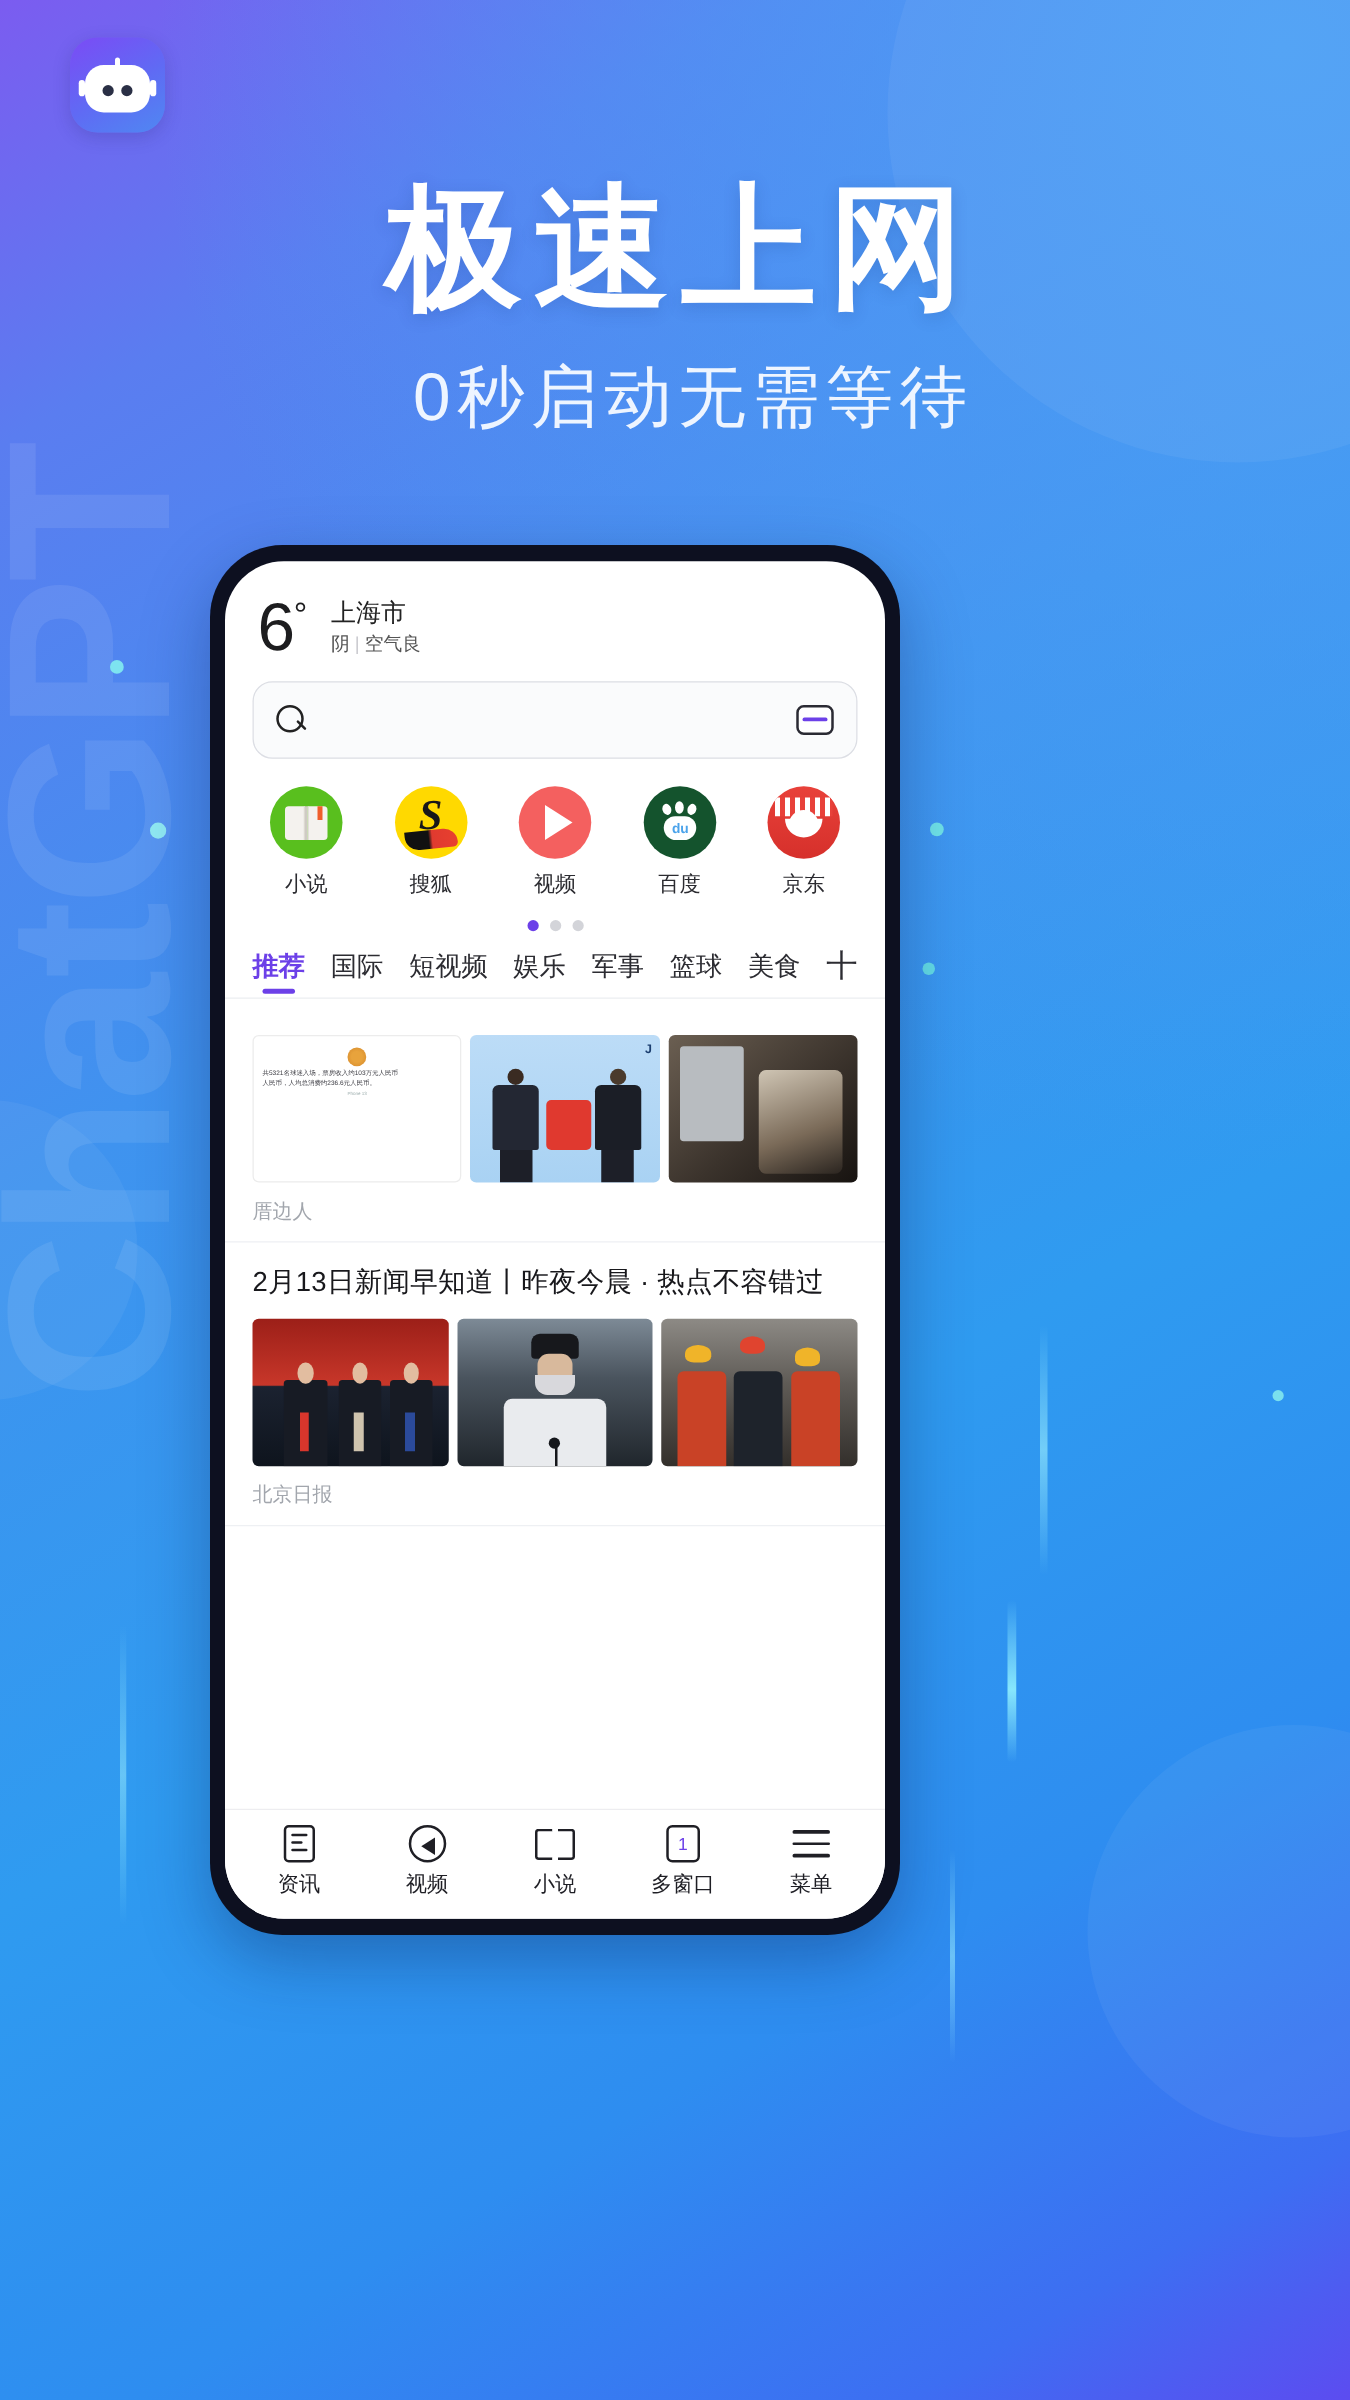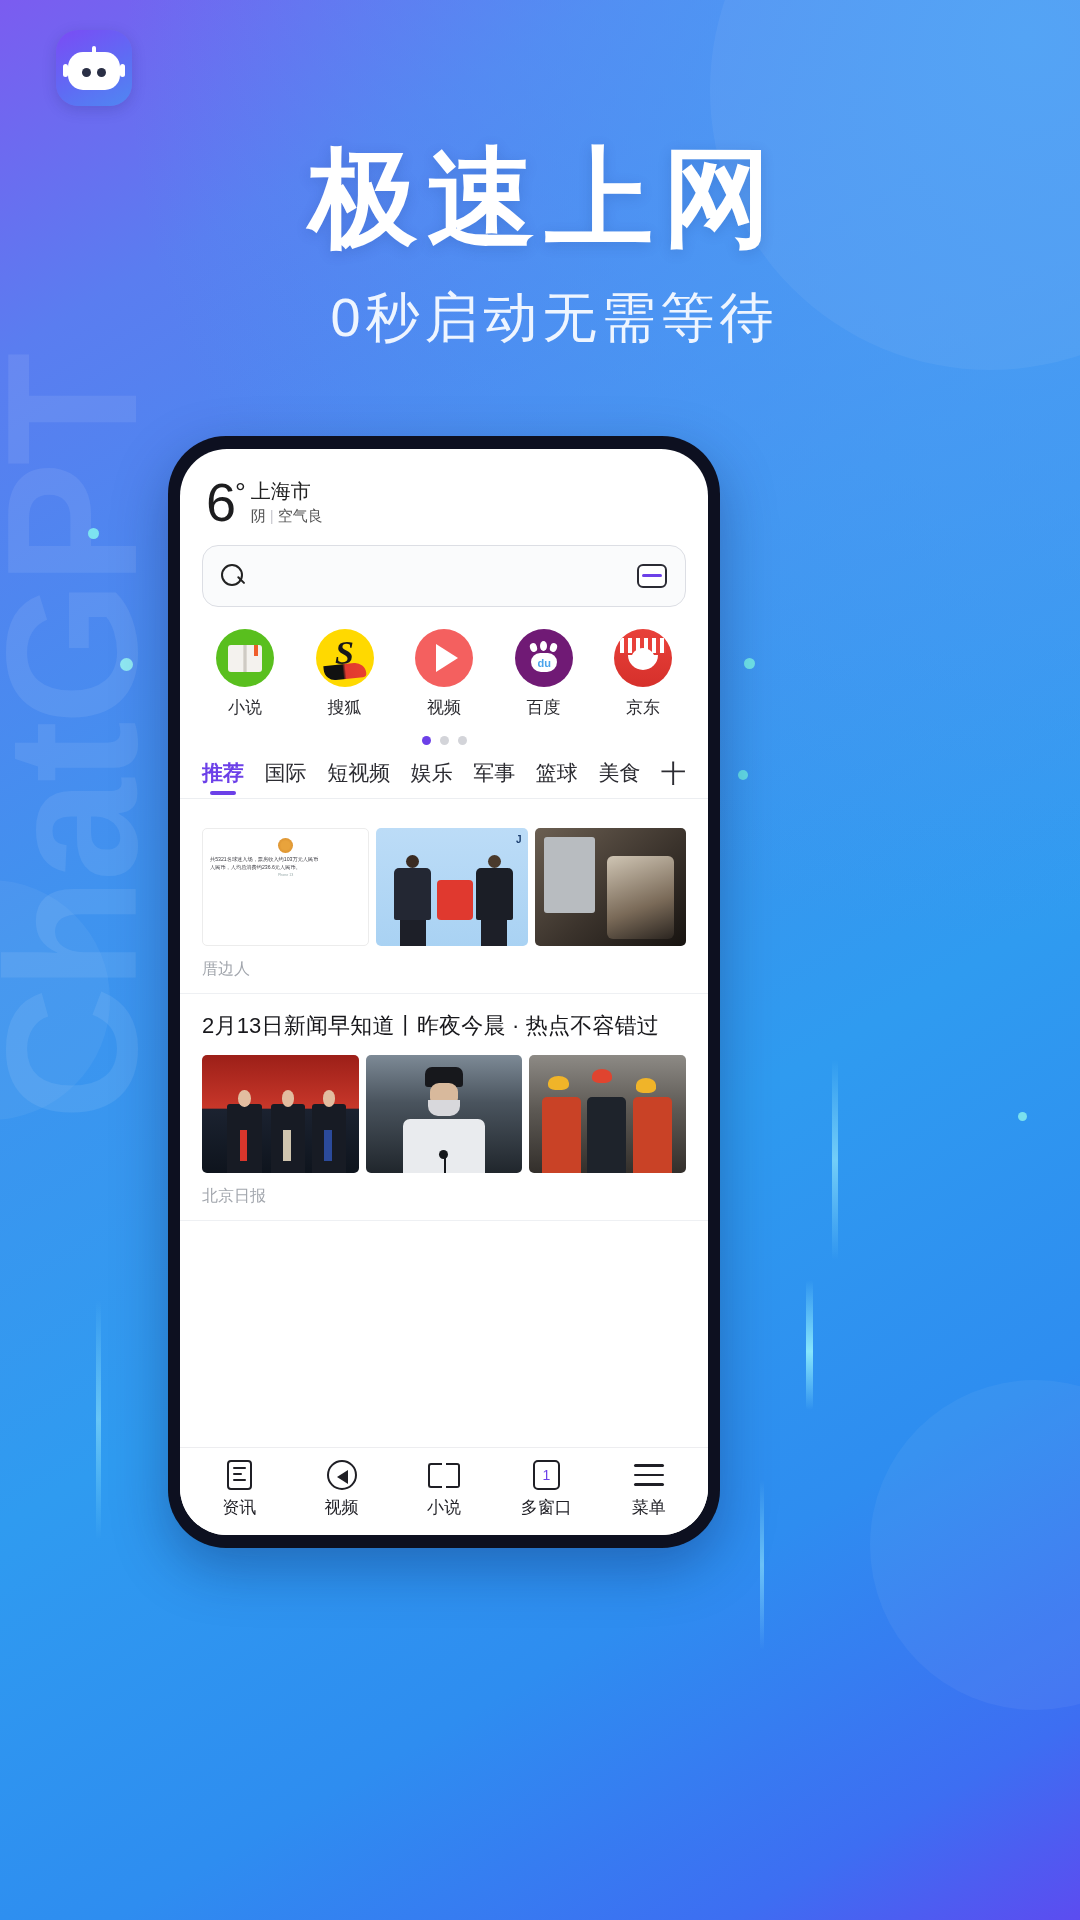--- a/index.html
+++ b/index.html
@@ -90,21 +90,21 @@
   }
   .screen {
     width:100%; height:100%; background:#fff; border-radius:47px;
     overflow:hidden; position:relative; display:flex; flex-direction:column;
   }
 
   
   .weather { display:flex; align-items:center; padding:26px 26px 4px 26px; }
   .temp { font-size:54px; font-weight:300; color:#1d1d1f; line-height:1; letter-spacing:-1px; }
   .temp .deg { font-size:27px; vertical-align:super; font-weight:300; }
-  .wx-text { margin-left:6px; padding-top:2px; }
+  .wx-text { margin-left:20px; padding-top:2px; }
   .wx-city { font-size:20px; color:#222; line-height:1.25; }
   .wx-cond { font-size:15px; color:#555; line-height:1.45; margin-top:1px; }
   .wx-cond .sep { color:#c9c9cf; margin:0 4px; }
 
   
   .search-wrap { padding:12px 22px 0 22px; }
   .search-bar {
     height:62px; border:1.6px solid #dcdee4; border-radius:16px;
     background:#fafbfc; display:flex; align-items:center;
     padding:0 18px; justify-content:space-between;
@@ -146,21 +146,21 @@
 
   .ic-sohu { background:#ffd900; }
   .sohu-s { font-size:34px; font-weight:700; color:#17171a; font-family:"Liberation Serif",serif; line-height:1; position:relative; top:-5px; font-style:italic; }
   .sohu-tail { position:absolute; left:8px; bottom:8px; width:42px; height:15px;
     background:linear-gradient(90deg,#111 0%,#111 45%,#e03a2f 52%,#e8402f 100%);
     border-radius:0 12px 4px 12px; transform:rotate(-6deg); }
 
   .ic-video { background:#f4605f; }
   .play-tri { width:0; height:0; border-left:22px solid #fff; border-top:14px solid transparent; border-bottom:14px solid transparent; margin-left:6px; }
 
-  .ic-baidu { background:#701a75; }
+  .ic-baidu { background:#14532d; }
   .paw { position:relative; width:36px; height:34px; }
   .paw .toe { position:absolute; background:#fff; border-radius:50%; }
   .paw .t1 { width:7px; height:9px; left:4px; top:2px; transform:rotate(-18deg); }
   .paw .t2 { width:7px; height:10px; left:14px; top:0px; }
   .paw .t3 { width:7px; height:9px; left:24px; top:2px; transform:rotate(18deg); }
   .paw .pad { width:26px; height:19px; left:5px; top:12px; border-radius:12px 12px 13px 13px; }
   .paw .du { position:absolute; left:12px; top:16px; font-size:11px; color:#4ba3eb; font-weight:700; }
 
   .ic-jd { background:linear-gradient(180deg,#e8413a 0%,#d6302b 100%); }
   .jd-box { position:relative; width:46px; height:40px; }

